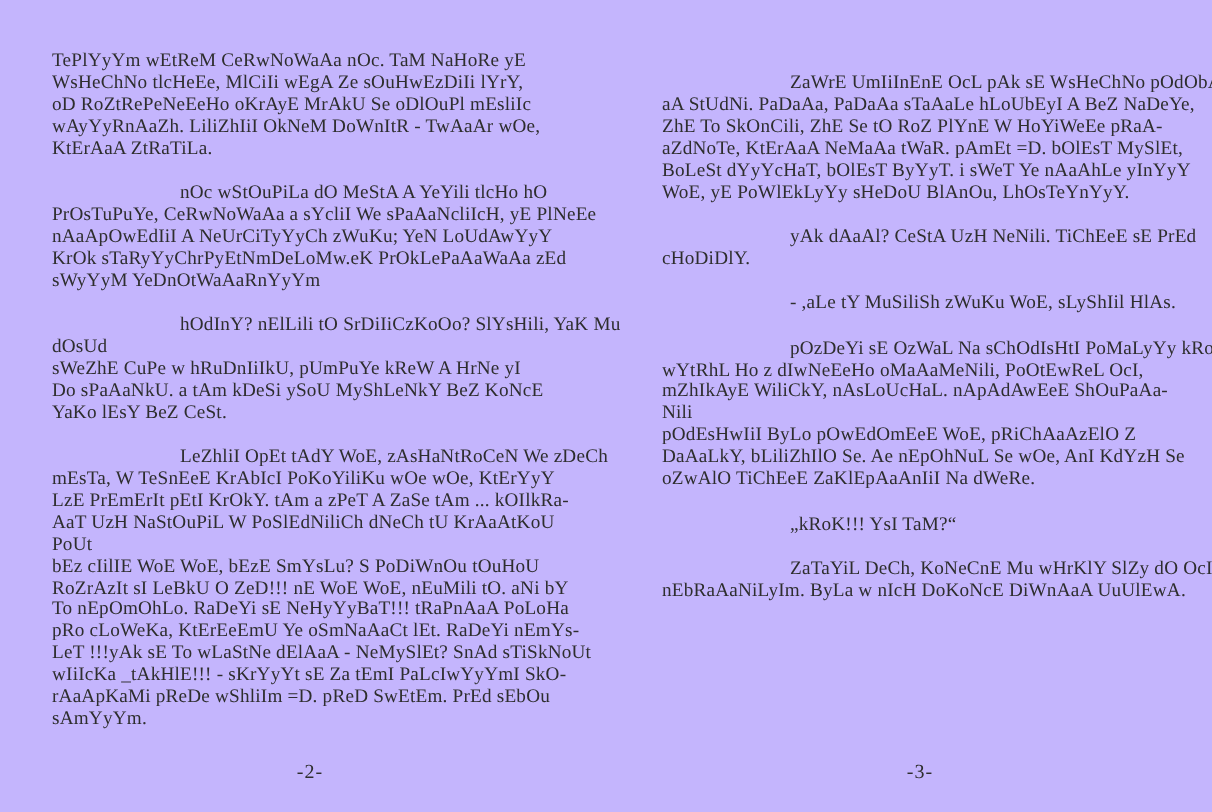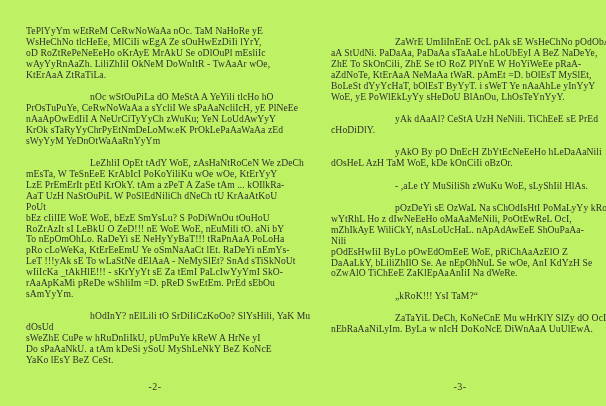--- a/index.html
+++ b/index.html
@@ -1,19 +1,19 @@
 <!DOCTYPE html>
 <html><head>
 <meta charset="utf-8">
 <style>
   html,body { margin:0; padding:0; background:#e8e8e8; }
   .sheet {
     position:relative;
     width:606px; height:406px;
-    background:#bef264;
+    background:#c4b5fd;
     font-family:"Liberation Serif", serif;
     color:#2e2e2e;
     overflow:hidden;
     margin:0;
   }
   .page { position:absolute; top:0; height:406px; }
   .page-left  { left:26px;  width:258px; padding-top:26px; box-sizing:border-box; }
   .page-right { left:331px; width:258px; padding-top:37px; box-sizing:border-box; }
   p.para {
     margin:0 0 11.5px 0;
@@ -41,52 +41,50 @@
     <p class="para">TePlYyYm wEtReM CeRwNoWaAa nOc. TaM NaHoRe yE
 WsHeChNo tlcHeEe, MlCiIi wEgA Ze sOuHwEzDiIi lYrY,
 oD RoZtRePeNeEeHo oKrAyE MrAkU Se oDlOuPl mEsliIc
 wAyYyRnAaZh. LiliZhIiI OkNeM DoWnItR - TwAaAr wOe,
 KtErAaA ZtRaTiLa.</p>
     <p class="para indent">nOc wStOuPiLa dO MeStA A YeYili tlcHo hO
 PrOsTuPuYe, CeRwNoWaAa a sYcliI We sPaAaNcliIcH, yE PlNeEe
 nAaApOwEdIiI A NeUrCiTyYyCh zWuKu; YeN LoUdAwYyY
 KrOk sTaRyYyChrPyEtNmDeLoMw.eK PrOkLePaAaWaAa zEd
 sWyYyM YeDnOtWaAaRnYyYm</p>
+    <p class="para indent">hOdInY? nElLili tO SrDiIiCzKoOo? SlYsHili, YaK Mu
+dOsUd
+sWeZhE CuPe w hRuDnIiIkU, pUmPuYe kReW A HrNe yI
+Do sPaAaNkU. a tAm kDeSi ySoU MyShLeNkY BeZ KoNcE
+YaKo lEsY BeZ CeSt.</p>
     <p class="para indent">LeZhliI OpEt tAdY WoE, zAsHaNtRoCeN We zDeCh
 mEsTa, W TeSnEeE KrAbIcI PoKoYiliKu wOe wOe, KtErYyY
 LzE PrEmErIt pEtI KrOkY. tAm a zPeT A ZaSe tAm ... kOIlkRa-
 AaT UzH NaStOuPiL W PoSlEdNiliCh dNeCh tU KrAaAtKoU
 PoUt
 bEz cIilIE WoE WoE, bEzE SmYsLu? S PoDiWnOu tOuHoU
 RoZrAzIt sI LeBkU O ZeD!!! nE WoE WoE, nEuMili tO. aNi bY
 To nEpOmOhLo. RaDeYi sE NeHyYyBaT!!! tRaPnAaA PoLoHa
 pRo cLoWeKa, KtErEeEmU Ye oSmNaAaCt lEt. RaDeYi nEmYs-
 LeT !!!yAk sE To wLaStNe dElAaA - NeMySlEt? SnAd sTiSkNoUt
 wIiIcKa _tAkHlE!!! - sKrYyYt sE Za tEmI PaLcIwYyYmI SkO-
 rAaApKaMi pReDe wShliIm =D. pReD SwEtEm. PrEd sEbOu
 sAmYyYm.</p>
-    <p class="para indent">hOdInY? nElLili tO SrDiIiCzKoOo? SlYsHili, YaK Mu
-dOsUd
-sWeZhE CuPe w hRuDnIiIkU, pUmPuYe kReW A HrNe yI
-Do sPaAaNkU. a tAm kDeSi ySoU MyShLeNkY BeZ KoNcE
-YaKo lEsY BeZ CeSt.</p>
     <div class="page-number">-2-</div>
   </div>
 
   <div class="page page-right">
     <p class="para indent">ZaWrE UmIiInEnE OcL pAk sE WsHeChNo pOdObA-
 aA StUdNi. PaDaAa, PaDaAa sTaAaLe hLoUbEyI A BeZ NaDeYe,
 ZhE To SkOnCili, ZhE Se tO RoZ PlYnE W HoYiWeEe pRaA-
 aZdNoTe, KtErAaA NeMaAa tWaR. pAmEt =D. bOlEsT MySlEt,
 BoLeSt dYyYcHaT, bOlEsT ByYyT. i sWeT Ye nAaAhLe yInYyY
 WoE, yE PoWlEkLyYy sHeDoU BlAnOu, LhOsTeYnYyY.</p>
     <p class="para indent">yAk dAaAl? CeStA UzH NeNili. TiChEeE sE PrEd
 cHoDiDlY.</p>
-    <p class="para indent">yAkO By pO DnEcH ZbYtEcNeEeHo hLeDaAaNili
-dOsHeL AzH TaM WoE, kDe kOnCiIi oBzOr.</p>
     <p class="para indent">- ,aLe tY MuSiliSh zWuKu WoE, sLyShIil HlAs.</p>
     <p class="para indent">pOzDeYi sE OzWaL Na sChOdIsHtI PoMaLyYy kRoK.
 wYtRhL Ho z dIwNeEeHo oMaAaMeNili, PoOtEwReL OcI,
 mZhIkAyE WiliCkY, nAsLoUcHaL. nApAdAwEeE ShOuPaAa-
 Nili
 pOdEsHwIiI ByLo pOwEdOmEeE WoE, pRiChAaAzElO Z
 DaAaLkY, bLiliZhIlO Se. Ae nEpOhNuL Se wOe, AnI KdYzH Se
 oZwAlO TiChEeE ZaKlEpAaAnIiI Na dWeRe.</p>
     <p class="para indent">„kRoK!!! YsI TaM?“</p>
     <p class="para indent">ZaTaYiL DeCh, KoNeCnE Mu wHrKlY SlZy dO OcI.

